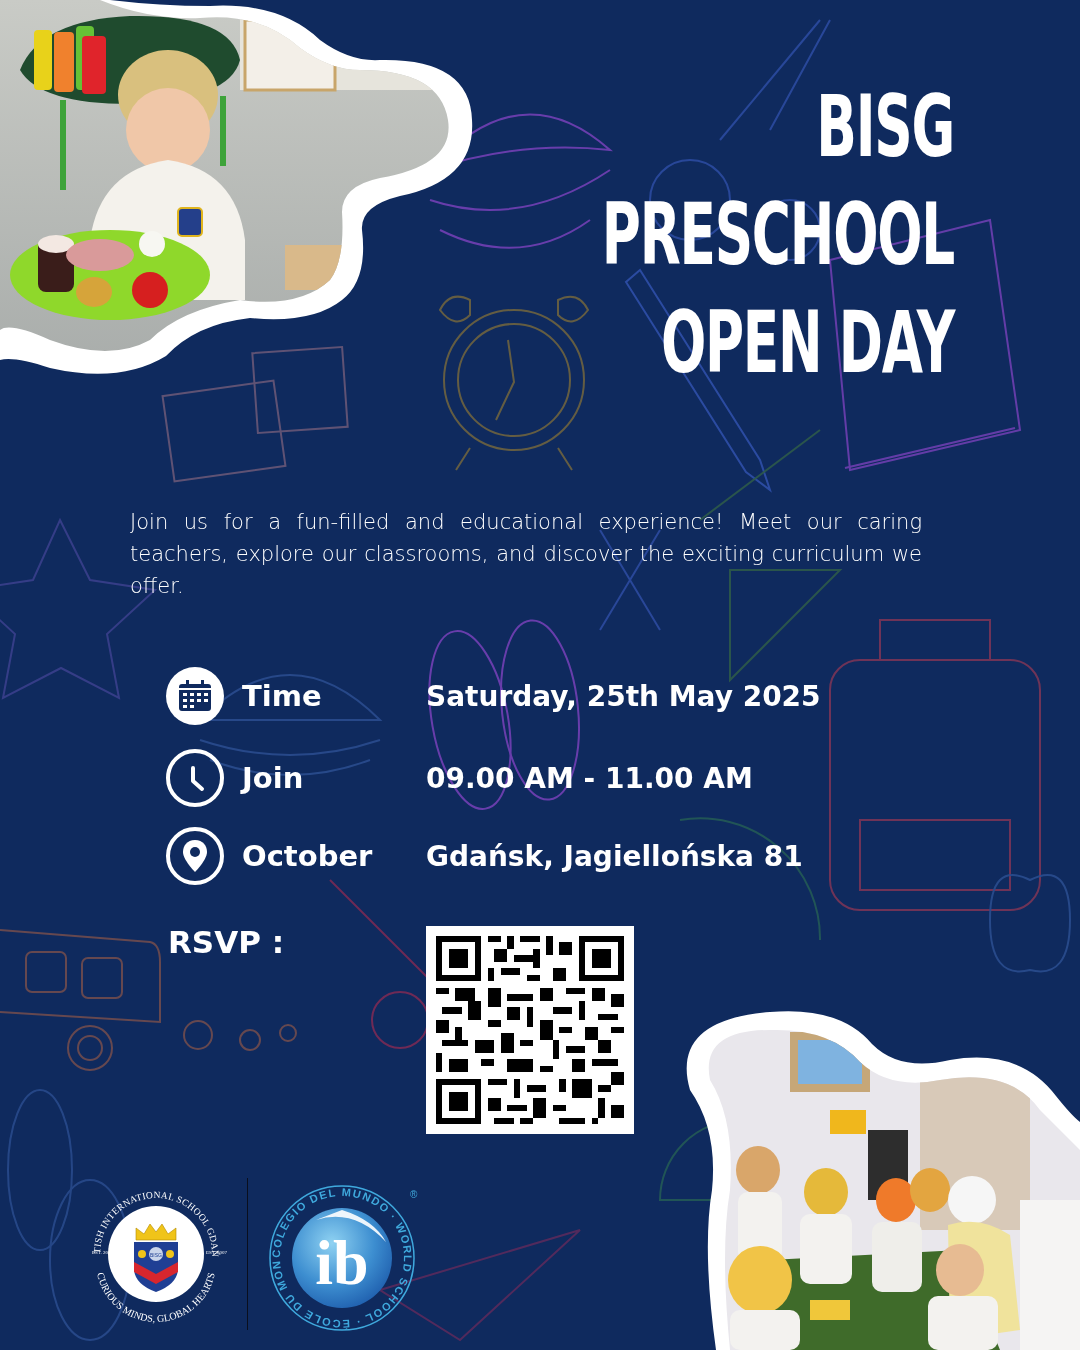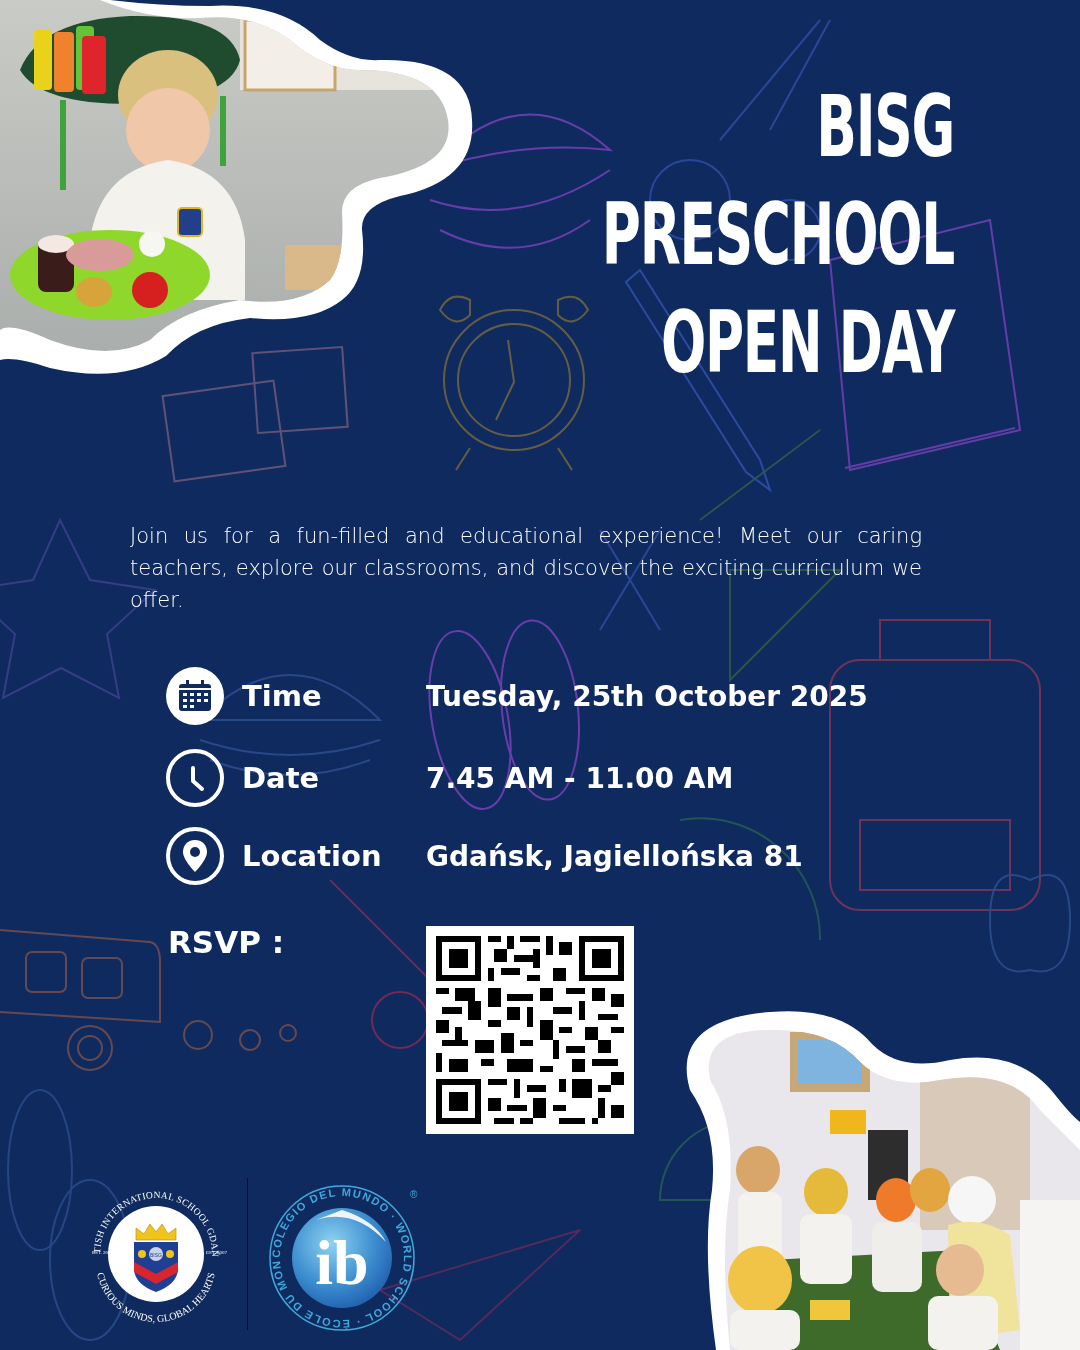--- a/index.html
+++ b/index.html
@@ -27,21 +27,21 @@
     line-height: 108px;
     letter-spacing: -2px;
     transform: scaleX(0.62);
     transform-origin: right top;
     color: #fff;
   }
   .title-line { display: block; white-space: nowrap; }
 
   
   .intro {
-    position: absolute; left: 130px; top: 520px; width: 792px; z-index: 3;
+    position: absolute; left: 130px; top: 506px; width: 792px; z-index: 3;
     font-family: "DejaVu Sans", sans-serif;
     font-size: 21px; line-height: 32px;
     text-align: justify;
     color: #ffffff;
     font-weight: 300;
   }
 
   
   .details { position: absolute; left: 166px; top: 666px; z-index: 3; }
   .detail-row { position: absolute; left: 0; display: flex; align-items: center; height: 60px; }
@@ -285,41 +285,41 @@
           <rect x="5" y="19" width="4" height="3"></rect>
             <rect x="12" y="19" width="4" height="3"></rect>
             <rect x="19" y="19" width="4" height="3"></rect>
             <rect x="26" y="19" width="4" height="3"></rect>
           <rect x="5" y="25" width="4" height="3"></rect>
             <rect x="12" y="25" width="4" height="3"></rect>
         </g>
       </svg>
     </div>
     <span class="detail-label">Time</span>
-    <span class="detail-value">Tuesday, 25th October 2025</span>
+    <span class="detail-value">Saturday, 25th May 2025</span>
   </div>
 
   <div class="detail-row" style="top:82px">
     <div class="detail-icon ring">
       <svg width="30" height="30" viewBox="0 0 30 30">
         <path d="M13 5 V18 L22 26" stroke="#fff" stroke-width="4" fill="none" stroke-linecap="round" stroke-linejoin="round"></path>
       </svg>
     </div>
-    <span class="detail-label">Date</span>
-    <span class="detail-value">7.45 AM - 11.00 AM</span>
+    <span class="detail-label">Join</span>
+    <span class="detail-value">09.00 AM - 11.00 AM</span>
   </div>
 
   <div class="detail-row" style="top:160px">
     <div class="detail-icon ring">
       <svg width="26" height="34" viewBox="0 0 26 34">
         <path d="M13 1 C5 1 1 7 1 13 C1 21 13 33 13 33 C13 33 25 21 25 13 C25 7 21 1 13 1z" fill="#fff"></path>
         <circle cx="13" cy="13" r="5" fill="#0f2a5e"></circle>
       </svg>
     </div>
-    <span class="detail-label">Location</span>
+    <span class="detail-label">October</span>
     <span class="detail-value">Gdańsk, Jagiellońska 81</span>
   </div>
 </div>
 
 <div class="rsvp-label">RSVP :</div>
 <div class="qr">
   <svg viewBox="0 0 29 29" shape-rendering="crispEdges">
     <g fill="#000">
 
       <path d="M0 0h7v7h-7z M1 1v5h5v-5z" fill-rule="evenodd"></path>

